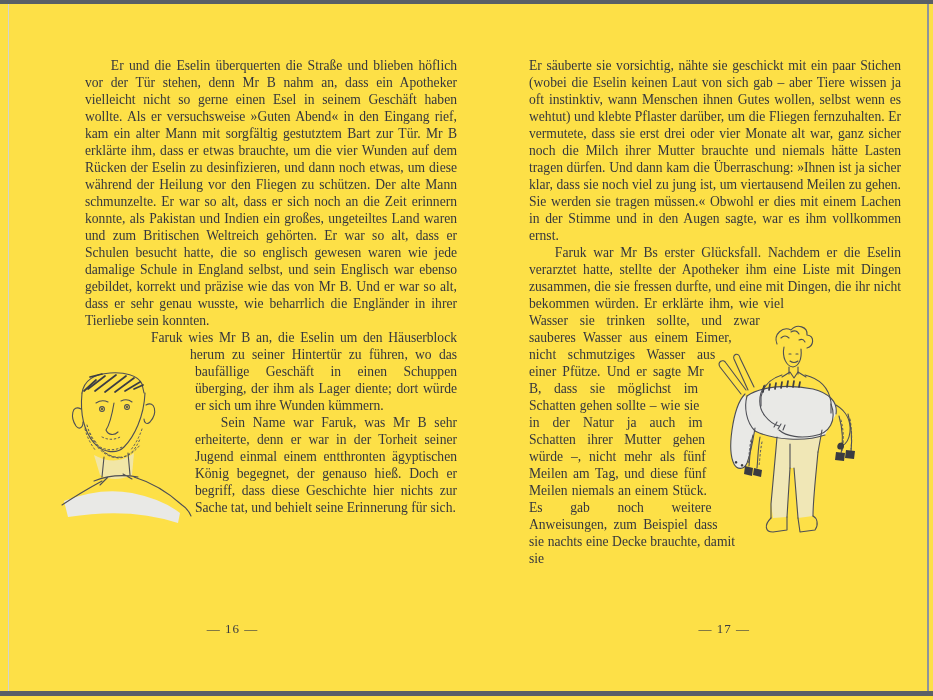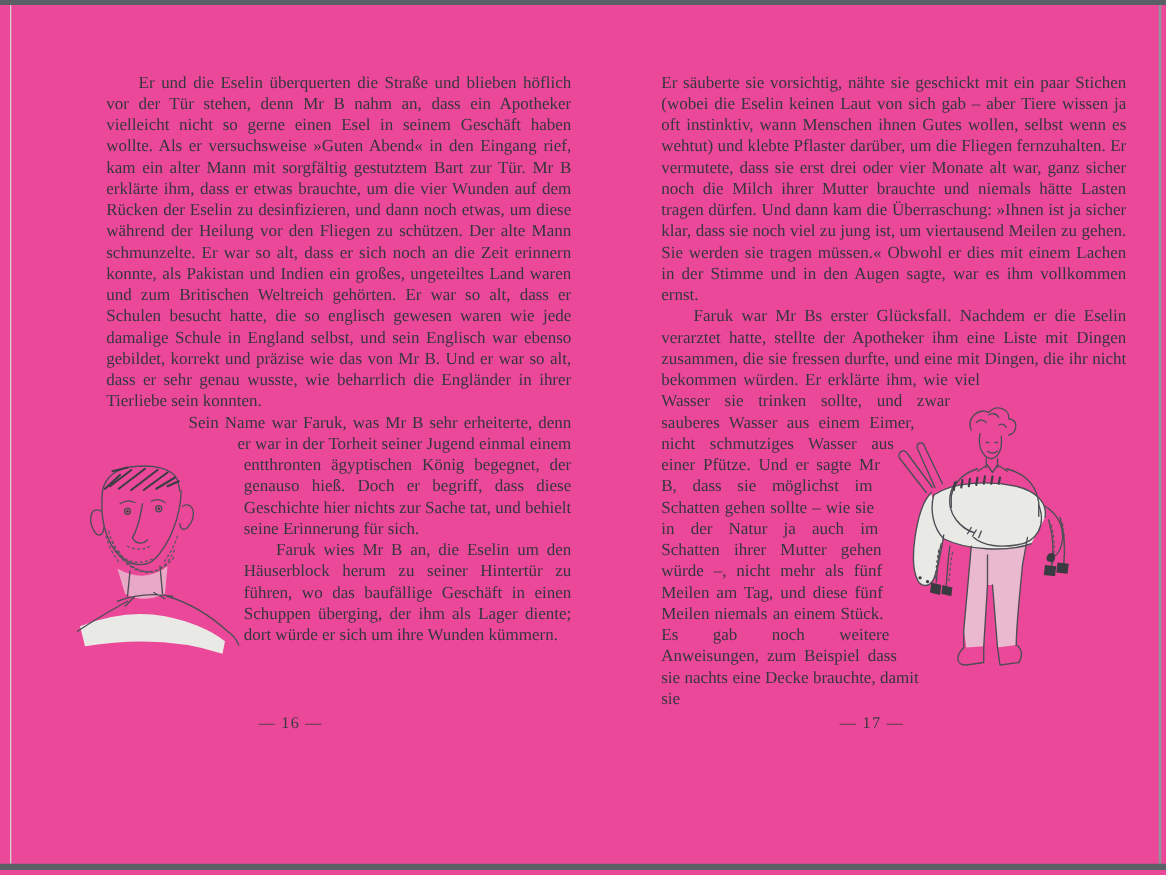--- a/index.html
+++ b/index.html
@@ -1,42 +1,42 @@
 <!DOCTYPE html>
 <html lang="de"><head>
 <meta charset="utf-8">
 <style>
   html,body{margin:0;padding:0;background:#ffffff;}
   .scan{
     position:relative;width:933px;height:700px;overflow:hidden;
-    background:#ec4899;
+    background:#fde047;
     font-family:"Liberation Serif","DejaVu Serif",serif;
     color:#35363e;
   }
   .band-top{position:absolute;left:0;top:0;width:933px;height:4px;background:#5a6066;}
   .band-bottom{position:absolute;left:0;top:691px;width:933px;height:5px;background:#5a6066;}
   .edge-left{position:absolute;left:8px;top:4px;width:1px;height:687px;background:#d2d2d0;}
   .edge-right{position:absolute;left:927px;top:4px;width:2px;height:687px;background:#8f949a;}
 
   .col{
     position:absolute;top:57px;width:372px;
     font-size:13.6px;line-height:17px;text-align:justify;
     hyphens:auto;-webkit-hyphens:auto;
   }
   .col-left{left:85px;}
   .col-right{left:529px;}
   .col p{margin:0;text-indent:1.9em;}
   .col p.noindent{text-indent:0;}
 
   .pagenum{
-    position:absolute;top:570px;width:105px;text-align:center;
+    position:absolute;top:621px;width:105px;text-align:center;
     font-size:13px;letter-spacing:1px;color:#3a3b42;
   }
   .pagenum-left{left:180px;}
-  .pagenum-right{left:645px;}
+  .pagenum-right{left:645px;text-align:right;}
 
   .float-man{
     float:left;width:135px;height:200px;margin-left:-25px;
     shape-outside:polygon(0px 20px,80px 22px,98px 34px,124px 52px,124px 120px,112px 155px,108px 175px,88px 191px,0px 196px);
     shape-margin:4px;
     position:relative;
   }
   .float-man svg{position:absolute;left:0;top:0;}
 
   .float-donkey{
@@ -100,22 +100,22 @@
 
           <path class="sk" d="M44,128 L42,148 M68,124 L70,146"></path>
 
           <path class="sk" d="M34,152 Q54,144 78,148 M40,156 L48,148 M72,150 L63,145"></path>
 
           <path class="sk" d="M2,176 Q20,164 42,152"></path>
           <path class="sk" d="M74,148 Q100,156 122,176 Q128,180 131,187"></path>
         </svg>
       </div>
 
+      <p>Faruk wies Mr B an, die Eselin um den Häuserblock herum zu seiner Hintertür zu führen, wo das baufällige Geschäft in einen Schuppen überging, der ihm als Lager diente; dort würde er sich um ihre Wunden kümmern.</p>
       <p>Sein Name war Faruk, was Mr B sehr erheiterte, denn er war in der Torheit seiner Jugend einmal einem entthronten ägyptischen König begegnet, der genauso hieß. Doch er begriff, dass diese Geschichte hier nichts zur Sache tat, und behielt seine Erinnerung für sich.</p>
-      <p>Faruk wies Mr B an, die Eselin um den Häuserblock herum zu seiner Hintertür zu führen, wo das baufällige Geschäft in einen Schuppen überging, der ihm als Lager diente; dort würde er sich um ihre Wunden kümmern.</p>
     </div>
     <div class="pagenum pagenum-left">— 16 —</div>
   </section>
 
   <section>
     <div class="col col-right">
       <p class="noindent">Er säuberte sie vorsichtig, nähte sie geschickt mit ein paar Stichen (wobei die Eselin keinen Laut von sich gab – aber Tiere wissen ja oft instinktiv, wann Menschen ihnen Gutes wollen, selbst wenn es wehtut) und klebte Pflaster darüber, um die Fliegen fernzuhalten. Er vermutete, dass sie erst drei oder vier Monate alt war, ganz sicher noch die Milch ihrer Mutter brauchte und niemals hätte Lasten tragen dürfen. Und dann kam die Überraschung: »Ihnen ist ja sicher klar, dass sie noch viel zu jung ist, um viertausend Meilen zu gehen. Sie werden sie tragen müssen.« Obwohl er dies mit einem Lachen in der Stimme und in den Augen sagte, war es ihm vollkommen ernst.</p>
 
       <div class="float-donkey">
         <svg width="212" height="300" viewBox="0 0 212 300">

